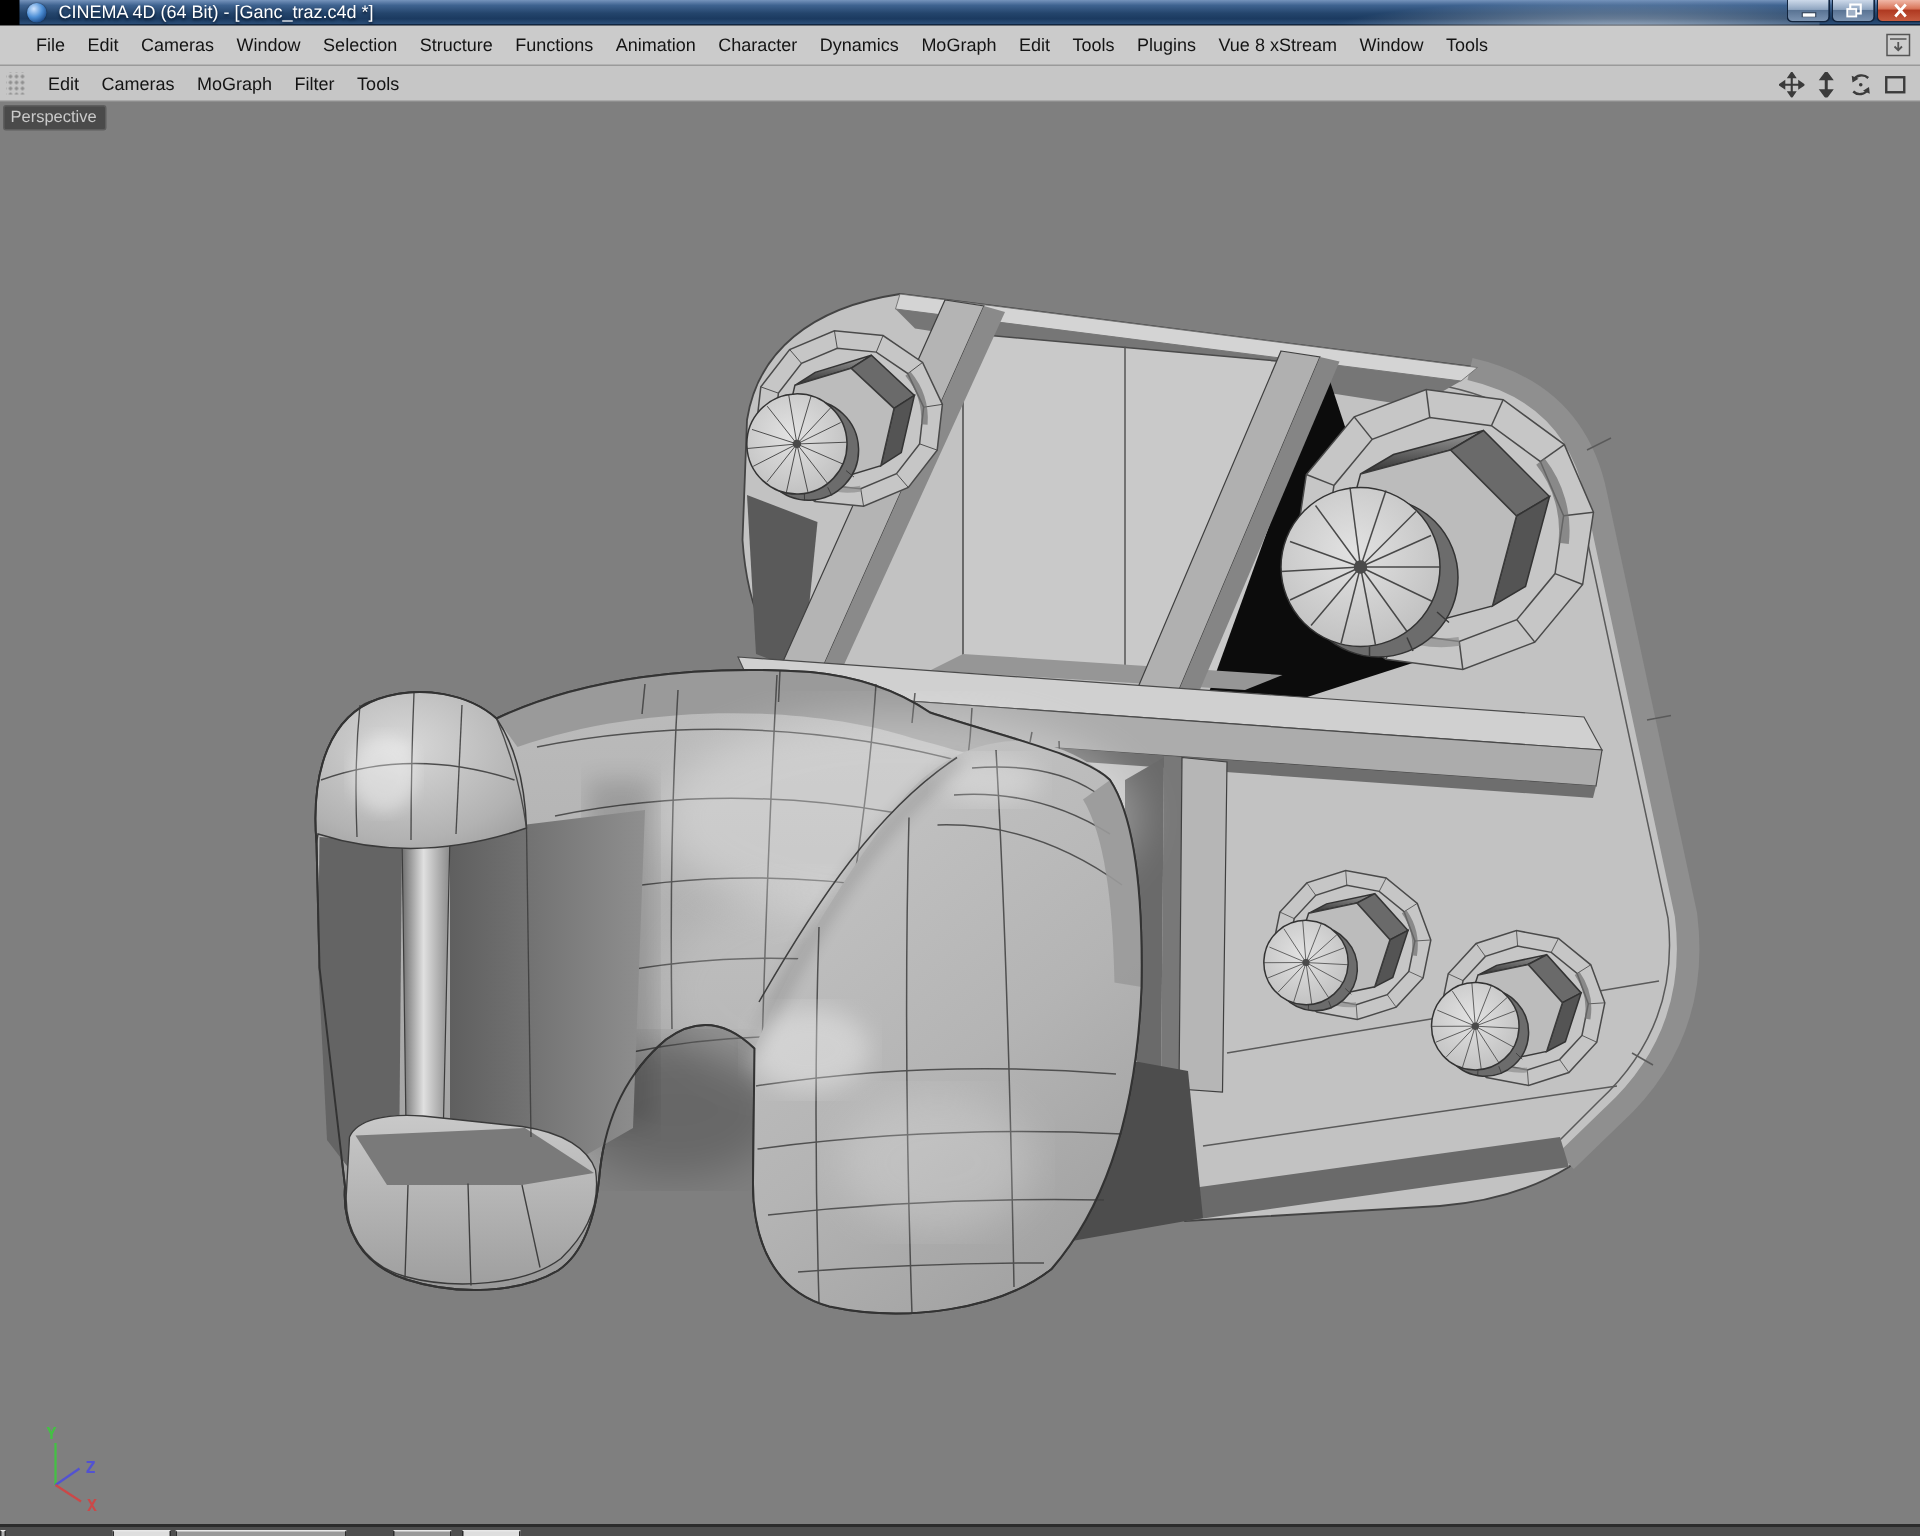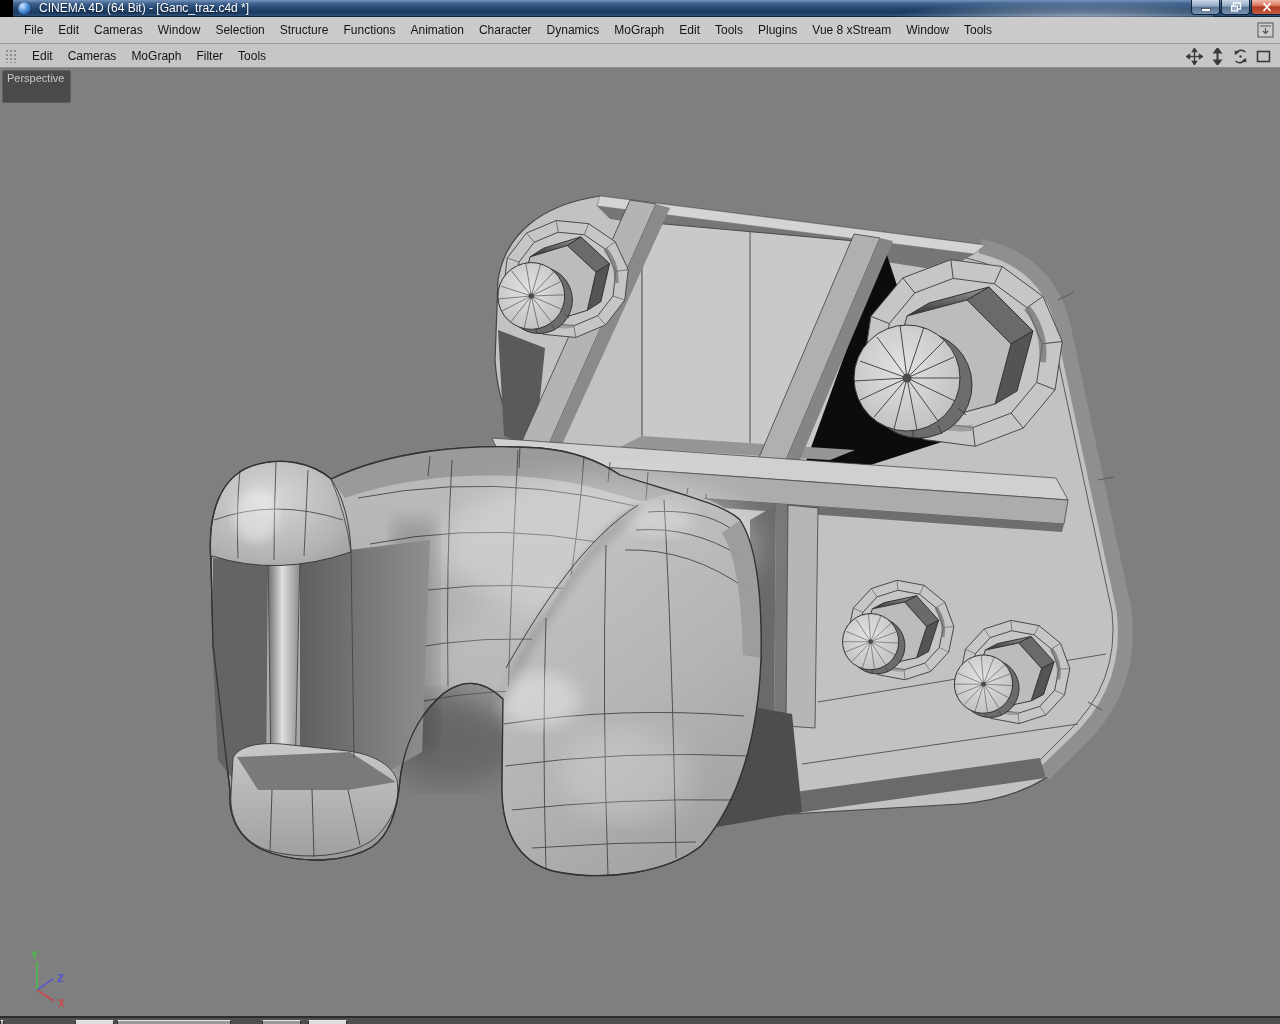--- a/index.html
+++ b/index.html
@@ -35,21 +35,21 @@
     padding-left:4px;gap:15px;font-size:12px;color:#141414;}
   #vp-toolbar span{white-space:nowrap;}
   #drag-handle{width:13px;height:15px;flex:0 0 auto;
     background-image:radial-gradient(circle,#8f8f8f 1px,transparent 1.2px);
     background-size:4px 4px;background-position:1px 1px;}
   #nav-icons{position:absolute;right:8px;top:46px;height:20px;display:flex;gap:6px;align-items:center;}
   #nav-icons .navic{width:17px;height:17px;}
   
   #viewport{position:absolute;left:0;top:68px;width:1280px;height:948px;background:#7f7f7f;}
   #persp-label{position:absolute;left:2px;top:2px;background:#4a4a4a;color:#cacaca;
-    font-size:11px;padding:1px 6px 18px 4px;border-radius:2px;border:1px solid #5e5e5e;}
+    font-size:11px;padding:1px 6px 2px 4px;border-radius:2px;border:1px solid #5e5e5e;}
   
   #bottom-strip{position:absolute;left:0;top:1016px;width:1280px;height:8px;background:#4f4f4f;
     border-top:2px solid #2c2c2c;box-sizing:border-box;}
   .bseg{position:absolute;top:2px;height:6px;border-left:1px solid #2c2c2c;border-right:1px solid #2c2c2c;border-top:1px solid #e8e8e8;box-sizing:border-box;}
 </style>
 </head>
 <body>
 
 <div id="app">
 

